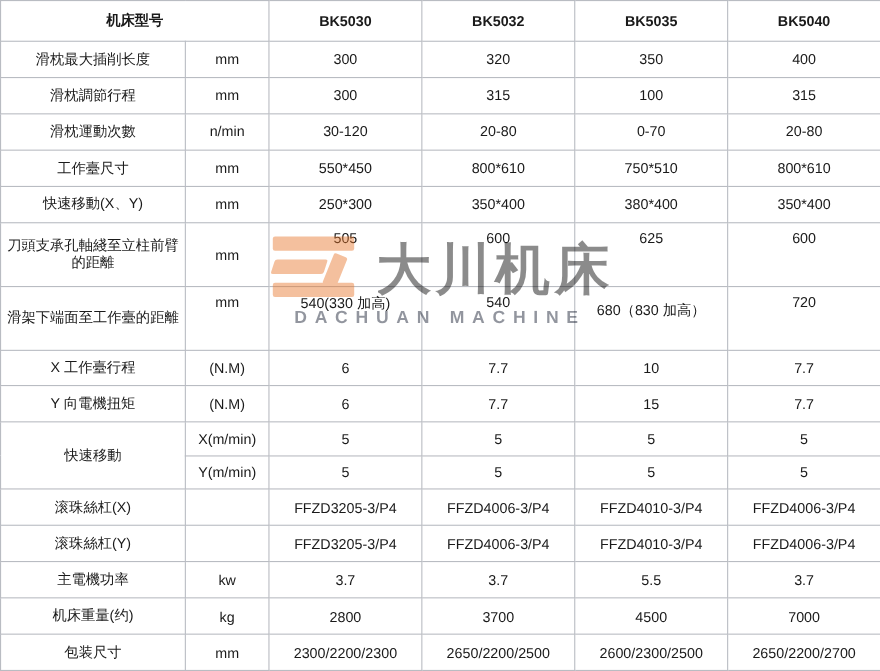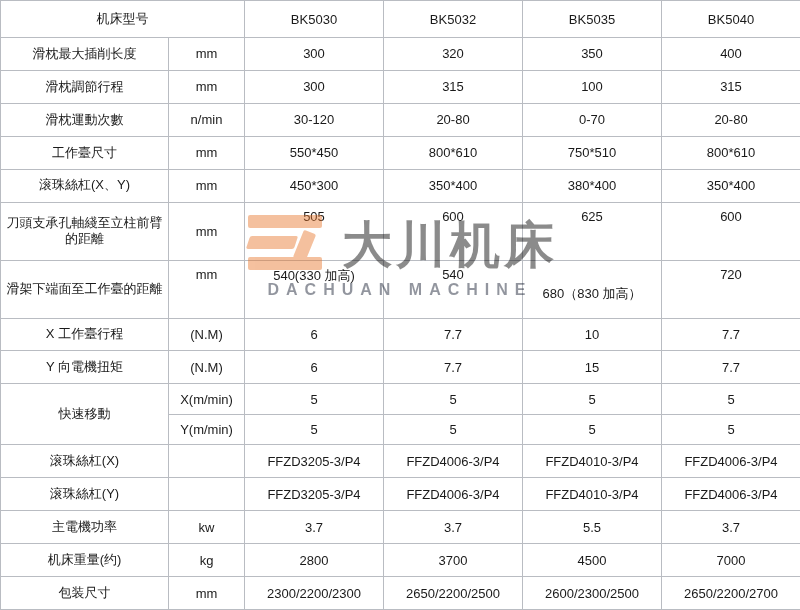--- a/index.html
+++ b/index.html
@@ -26,21 +26,21 @@
     border: 1px solid #b9bcc2;
     text-align: center;
     vertical-align: middle;
     font-size: 13px;
     color: #1a1a1a;
     padding: 0 2px;
     background: transparent;
   }
   thead th {
     background: #c6cad2;
-    font-weight: normal;
+    font-weight: bold;
     font-size: 17px;
     height: 36px;
   }
   thead th.model-head {
     font-size: 17px;
   }
   thead th.title-head {
     font-size: 18px;
   }
   tbody tr.shaded td {
@@ -173,43 +173,43 @@
     <tr class="plain">
       <td class="label-cell">工作臺尺寸</td>
       <td class="unit-cell">mm</td>
       <td class="val-cell">550*450</td>
       <td class="val-cell">800*610</td>
       <td class="val-cell">750*510</td>
       <td class="val-cell">800*610</td>
     </tr>
 
     <tr class="shaded">
-      <td class="label-cell">滚珠絲杠(X、Y)</td>
-      <td class="unit-cell">mm</td>
-      <td class="val-cell">450*300</td>
+      <td class="label-cell">快速移動(X、Y)</td>
+      <td class="unit-cell">mm</td>
+      <td class="val-cell">250*300</td>
       <td class="val-cell">350*400</td>
       <td class="val-cell">380*400</td>
       <td class="val-cell">350*400</td>
     </tr>
 
     <tr class="plain" style="height:58px">
       <td class="label-cell">刀頭支承孔軸綫至立柱前臂的距離</td>
       <td class="unit-cell">mm</td>
       <td class="val-cell" style="vertical-align:top;padding-top:6px">505</td>
       <td class="val-cell" style="vertical-align:top;padding-top:6px">600</td>
       <td class="val-cell" style="vertical-align:top;padding-top:6px">625</td>
       <td class="val-cell" style="vertical-align:top;padding-top:6px">600</td>
     </tr>
 
     <tr class="shaded" style="height:58px">
       <td class="label-cell">滑架下端面至工作臺的距離</td>
       <td class="unit-cell" style="vertical-align:top;padding-top:6px">mm</td>
       <td class="val-cell" style="vertical-align:top;padding-top:6px">540(330 加高)</td>
       <td class="val-cell" style="vertical-align:top;padding-top:6px">540</td>
-      <td class="val-cell" style="vertical-align:top;padding-top:24px">680（830 加高）</td>
+      <td class="val-cell" style="vertical-align:top;padding-top:12px">680（830 加高）</td>
       <td class="val-cell" style="vertical-align:top;padding-top:6px">720</td>
     </tr>
 
     <tr class="plain">
       <td class="label-cell">X 工作臺行程</td>
       <td class="unit-cell">(N.M)</td>
       <td class="val-cell">6</td>
       <td class="val-cell">7.7</td>
       <td class="val-cell">10</td>
       <td class="val-cell">7.7</td>

